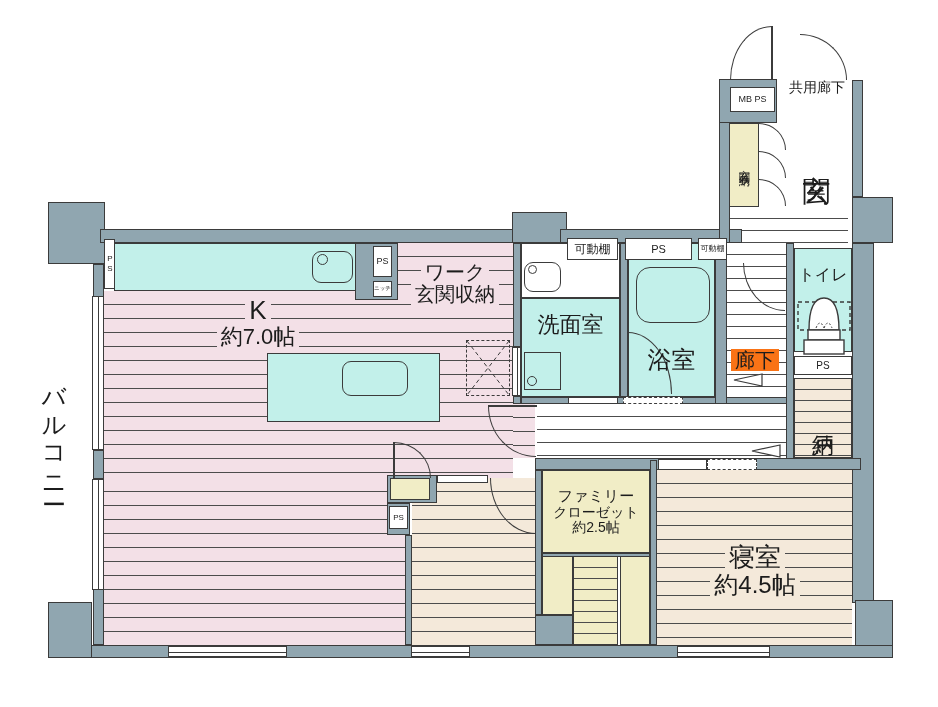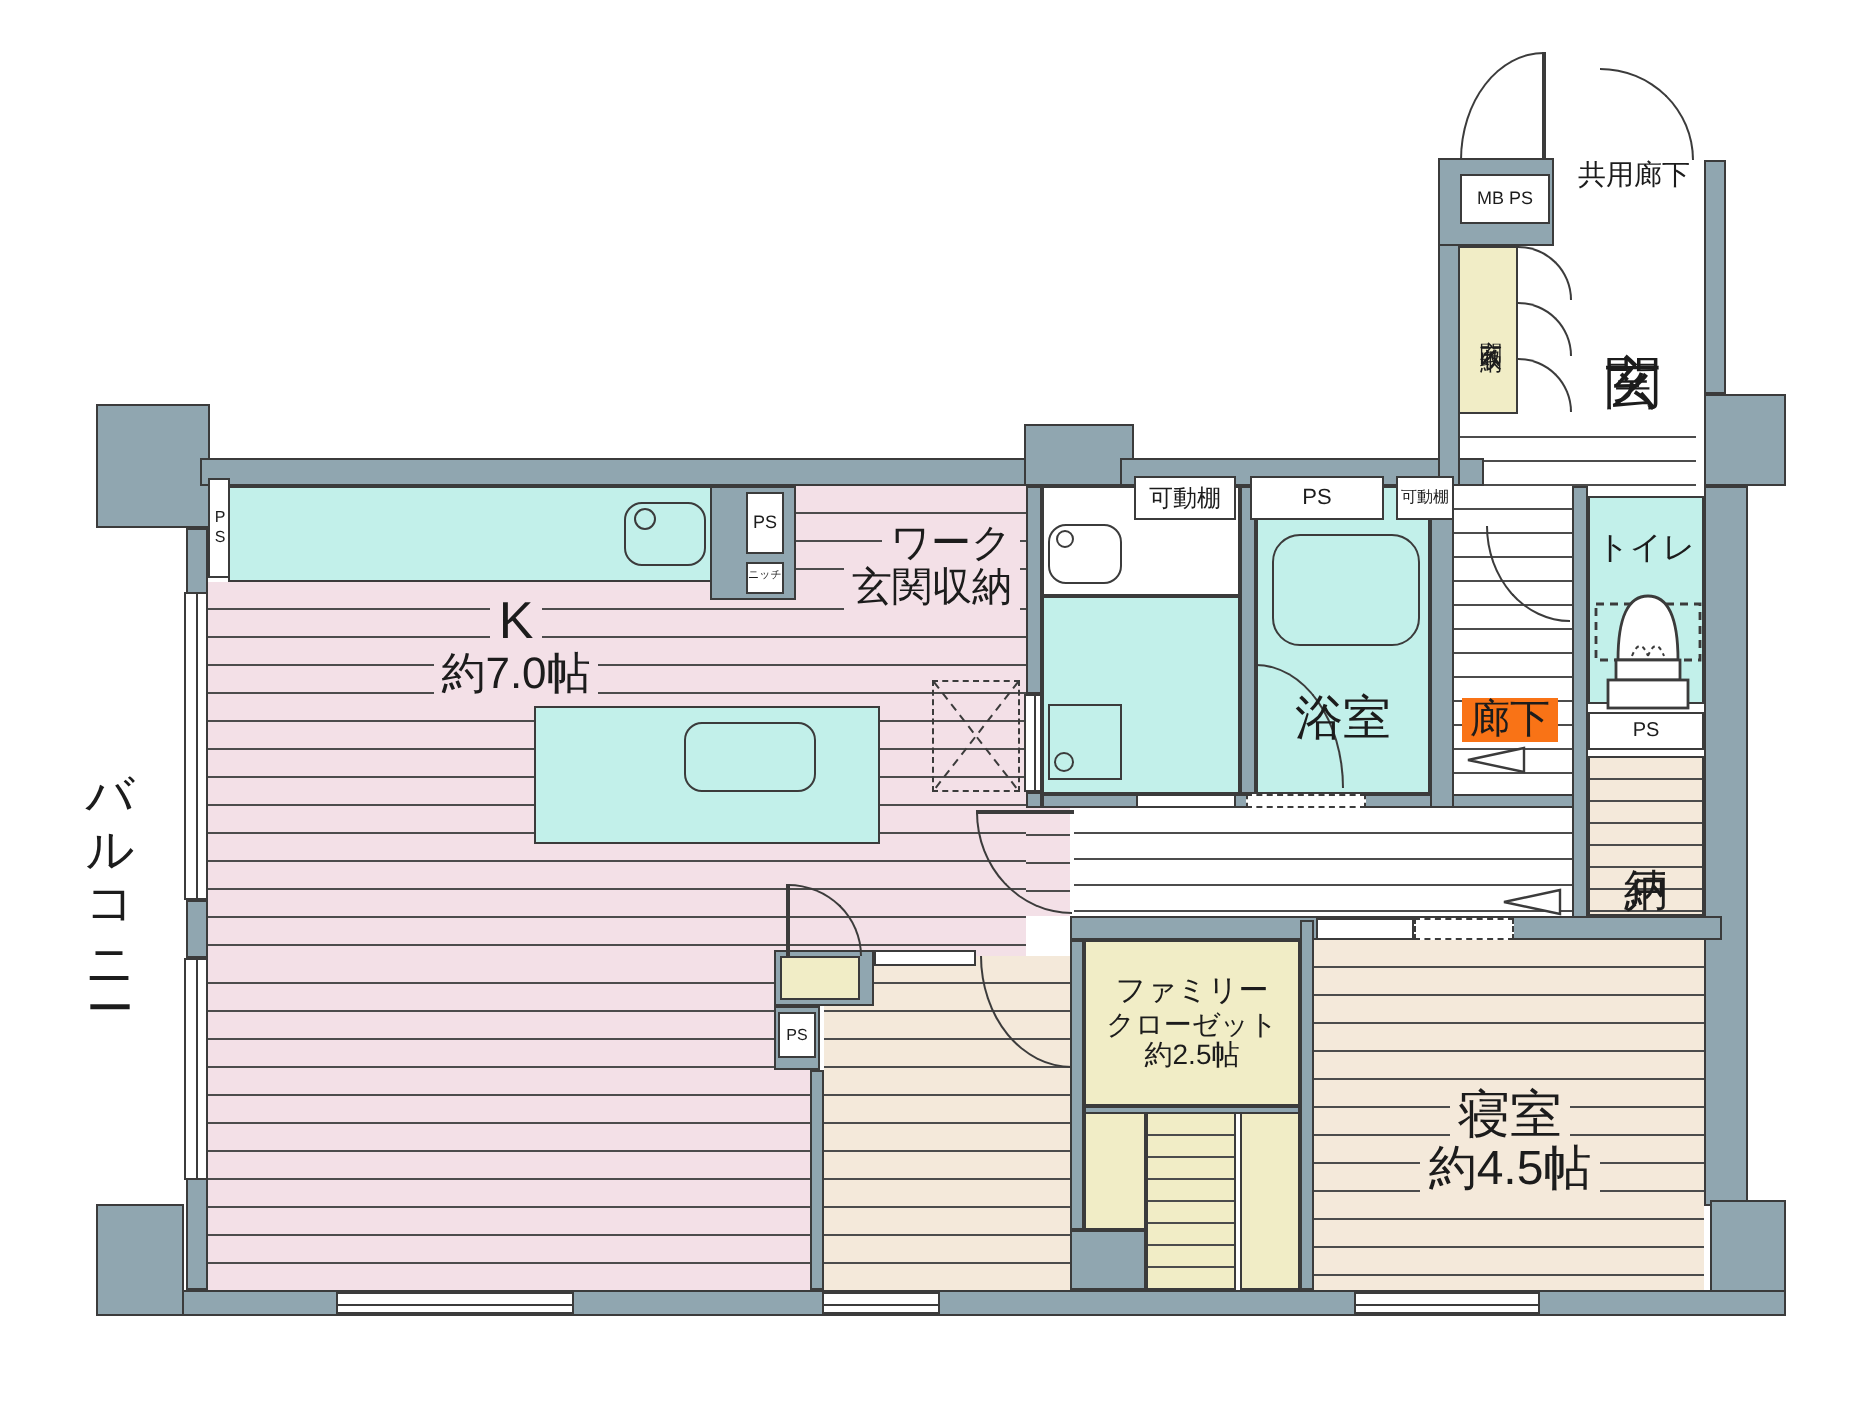--- a/index.html
+++ b/index.html
@@ -195,39 +195,42 @@
     </div>
   <div class="floor cream bordered" style="left:390px;top:478px;width:40px;height:22px;"></div>
 
   <div class="label" style="left:36px;top:350px;width:36px;height:164px;font-size:24px;">
       <span class="vtext">バルコニー</span>
     </div>
   <div class="label bg-pink" style="left:178px;top:294px;width:160px;height:58px;font-size:26px;">
     <span>K</span>
     <span style="font-size:22px;">約7.0帖</span>
   </div>
-  <div class="label bg-pink" style="left:400px;top:252px;width:110px;height:62px;font-size:20px;align-items:flex-end;">
+  <div class="label bg-pink" style="left:400px;top:252px;width:110px;height:62px;font-size:20px;">
     <span>ワーク</span>
     <span>玄関収納</span>
   </div>
   <div class="label" style="left:544px;top:476px;width:104px;height:72px;font-size:15px;">
     <span>ファミリー</span>
     <span style="font-size:14px;">クローゼット</span>
     <span style="font-size:14px;">約2.5帖</span>
   </div>
   <div class="label bg-beige" style="left:660px;top:514px;width:190px;height:66px;font-size:26px;margin-top:24px;">
     <span>寝室</span>
     <span style="font-size:24px;">約4.5帖</span>
   </div>
   <div class="label bg-beige" style="left:808px;top:385px;width:30px;height:68px;font-size:22px;">
       <span class="vtext" style="letter-spacing:2px;">納戸</span>
     </div>
   <div class="label" style="left:794px;top:264px;width:58px;height:22px;font-size:16px;">
       <span>トイレ</span>
     </div>
+  <div class="label" style="left:521px;top:310px;width:99px;height:30px;font-size:22px;">
+      <span>洗面室</span>
+    </div>
   <div class="label" style="left:628px;top:345px;width:87px;height:30px;font-size:24px;">
       <span>浴室</span>
     </div>
   <div class="label bg-white" style="left:722px;top:346px;width:66px;height:28px;font-size:20px;">
       <span>廊下</span>
     </div>
   <div class="label" style="left:796px;top:108px;width:40px;height:96px;font-size:28px;">
       <span class="vtext">玄関</span>
     </div>
   <div class="label" style="left:731px;top:126px;width:26px;height:78px;font-size:11px;">

